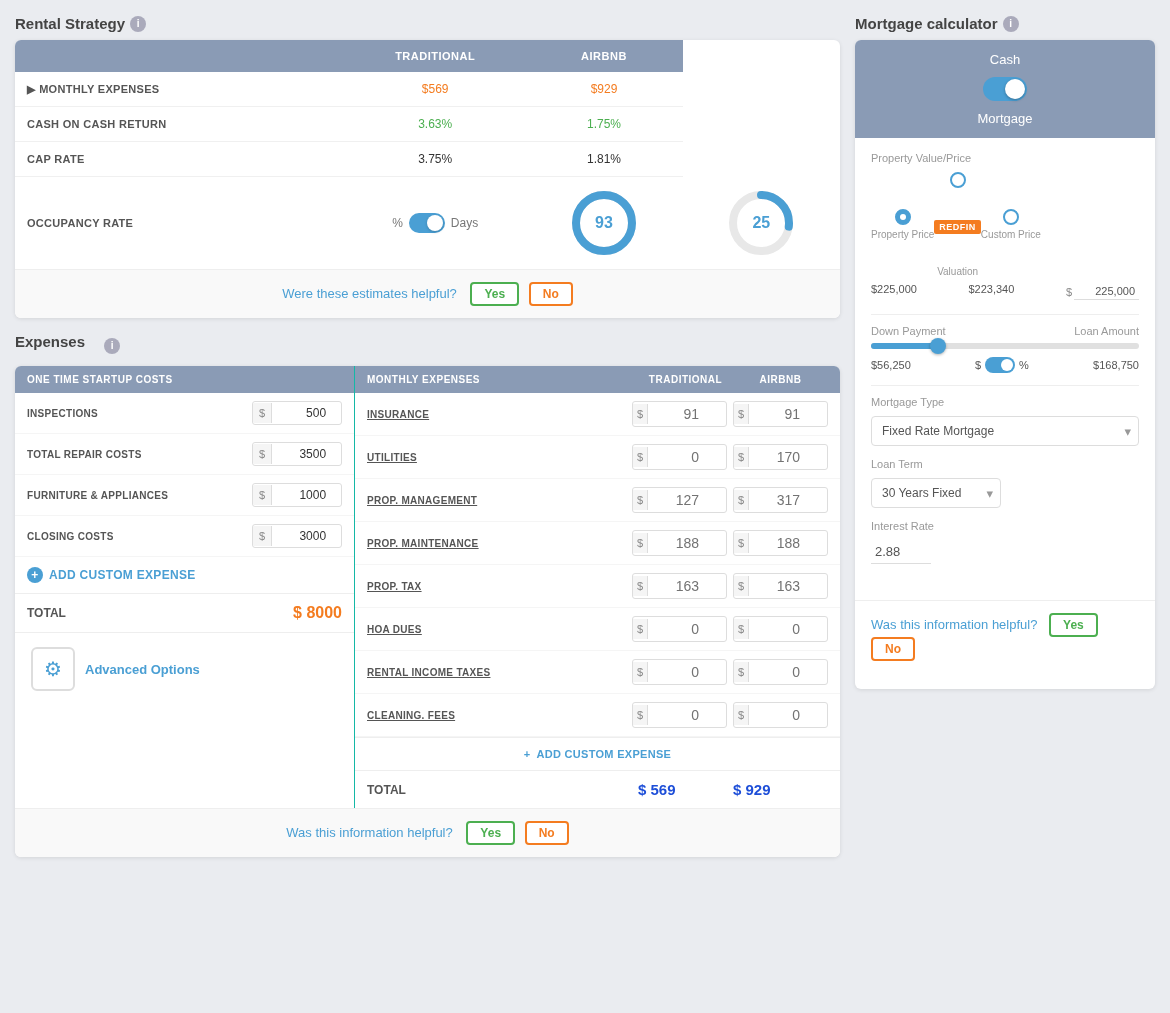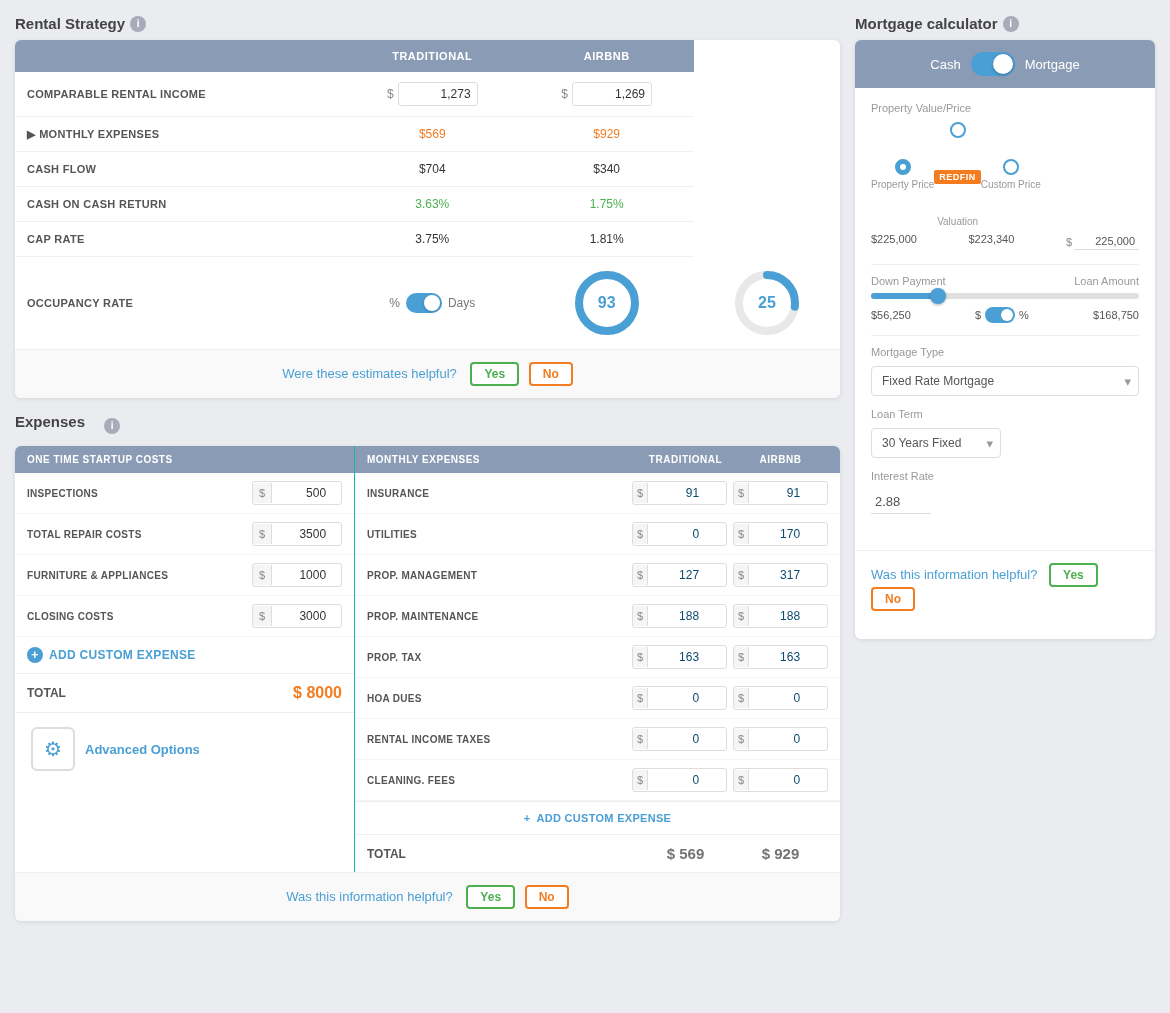--- a/index.html
+++ b/index.html
@@ -341,20 +341,21 @@
       padding-bottom: 16px;
     }
 
     .cash-mortgage-toggle {
       display: flex;
       align-items: center;
       justify-content: center;
       gap: 10px;
       padding: 12px;
       background: #8a9bb5;
+      flex-direction: column;
     }
     .cash-label { color: #fff; font-size: 13px; font-weight: 500; }
     .mortgage-label { color: #fff; font-size: 13px; font-weight: 500; }
     .toggle-cm {
       position: relative;
       width: 44px;
       height: 24px;
       background: #4a9fd4;
       border-radius: 12px;
       cursor: pointer;
@@ -598,41 +599,42 @@
       border-bottom: 1px solid #f5f5f5;
       gap: 6px;
     }
     .monthly-exp-row:last-child { border-bottom: none; }
     .m-label {
       font-size: 10px;
       font-weight: 700;
       color: #555;
       text-transform: uppercase;
       letter-spacing: 0.3px;
+      text-decoration: underline;
     }
     .m-input-wrap {
       display: flex;
       align-items: center;
       border: 1px solid #ddd;
       border-radius: 3px;
       overflow: hidden;
     }
     .m-input-wrap .d {
       background: #f5f5f5;
       padding: 4px 4px;
       color: #888;
       font-size: 11px;
       border-right: 1px solid #ddd;
     }
     .m-input {
       border: none;
       padding: 4px 4px;
       width: 55px;
-      font-size: 12px;
-      color: #0c4a6e;
+      font-size: 14px;
+      color: #737373;
       text-align: right;
     }
 
     .monthly-add-custom {
       display: flex;
       align-items: center;
       gap: 6px;
       color: #4a9fd4;
       font-size: 11px;
       font-weight: 600;
@@ -648,21 +650,21 @@
       display: grid;
       grid-template-columns: 1fr 95px 95px;
       padding: 10px 12px;
       border-top: 1px solid #eee;
       font-size: 12px;
       font-weight: 700;
       color: #555;
       text-transform: uppercase;
       align-items: center;
     }
-    .monthly-totals-row .tot { color: #737373; font-size: 15px; text-align: center; }
+    .monthly-totals-row .tot { color: #1d4ed8; font-size: 15px; }
   </style>
 </head>
 <body>
 
 <div class="main-layout">
 
   <div class="left-panel">
 
     <div class="section-title">
       <span>Rental Strategy</span>
@@ -673,49 +675,29 @@
       <table class="strategy-table">
         <thead>
           <tr>
             <th style="width:40%"></th>
             <th>TRADITIONAL</th>
             <th>AIRBNB</th>
           </tr>
         </thead>
         <tbody>
 
-          <tr>
-            <td class="row-label">COMPARABLE RENTAL INCOME</td>
-            <td class="value-cell">
-              <div class="income-input-wrap">
-                <span>$</span>
-                <input class="income-input" type="text" value="1,273" style="">
-              </div>
-            </td>
-            <td class="value-cell">
-              <div class="income-input-wrap">
-                <span>$</span>
-                <input class="income-input" type="text" value="1,269" style="">
-              </div>
-            </td>
-          </tr>
 
           <tr>
             <td class="row-label">
               ▶ <span>MONTHLY EXPENSES</span>
             </td>
             <td class="value-cell orange">$569</td>
             <td class="value-cell orange">$929</td>
           </tr>
 
-          <tr>
-            <td class="row-label">CASH FLOW</td>
-            <td class="value-cell dark">$704</td>
-            <td class="value-cell dark">$340</td>
-          </tr>
 
           <tr>
             <td class="row-label">CASH ON CASH RETURN</td>
             <td class="value-cell green">3.63%</td>
             <td class="value-cell green">1.75%</td>
           </tr>
 
           <tr>
             <td class="row-label">CAP RATE</td>
             <td class="value-cell dark">3.75%</td>

